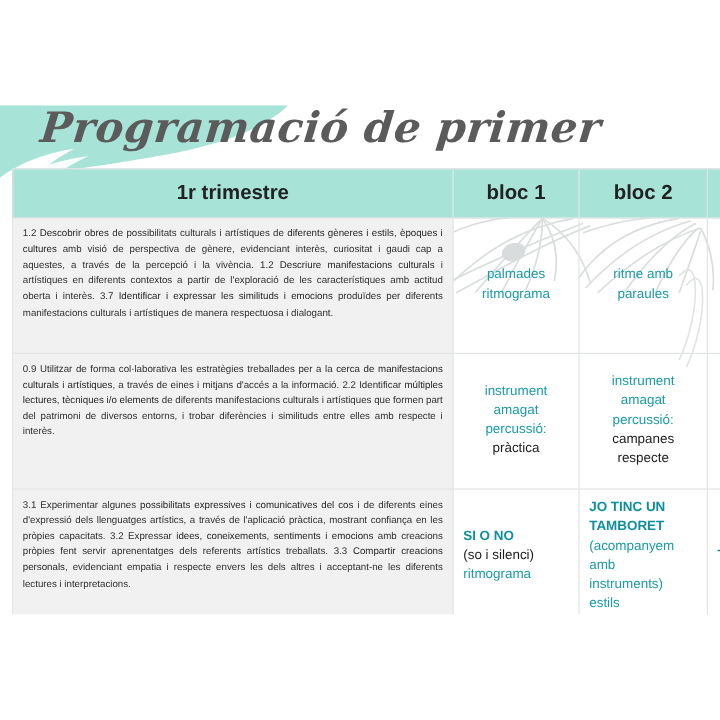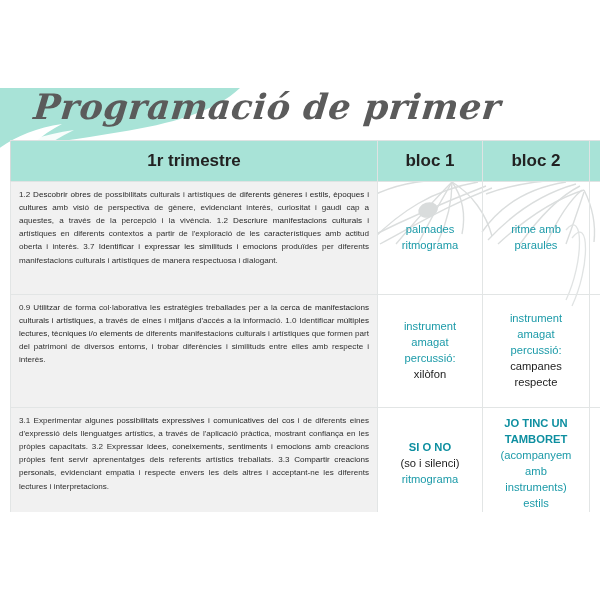--- a/index.html
+++ b/index.html
@@ -103,21 +103,21 @@
   tbody td.bloc .k-teal { color: #1b9aa8; }
   tbody td.bloc .k-dark { color: #1c1c1c; }
   tbody td.bloc .k-bold-teal { color: #0e8fa0; font-weight: 700; }
   tbody td.bloc .k-para { display: block; }
 
   tr.r1 td.obj, tr.r1 td.bloc { height: 100px; }
   tr.r2 td.obj, tr.r2 td.bloc { height: 100px; }
   tr.r3 td.obj, tr.r3 td.bloc { height: 100px; margin-left: 32px; }
 
   tbody td.bloc.center {
-    text-align: center;
+    text-align: left;
     vertical-align: middle;
   }
   tbody td.bloc.topleft {
     text-align: center;
     vertical-align: middle;
     margin-left: 32px;
   }
   tbody td.bloc.r1cell { vertical-align: middle; }
 
   
@@ -225,29 +225,29 @@
           <span class="k-para k-teal">di</span>
           <span class="k-para k-teal">llo</span>
         </td>
       </tr>
 
       <tr class="r2">
         <td class="obj">
           <span><span>0.9</span>
             <span>Utilitzar de forma col·laborativa les estratègies treballades per a la </span><b>cerca de manifestacions culturals i artístiques</b><span>, a través de eines i mitjans d'accés a la informació.</span>
           </span>
-          <span><span>1.0</span>
+          <span><span>2.2</span>
             <span>Identificar </span><b>múltiples lectures, tècniques i/o elements</b><span> de diferents manifestacions culturals i artístiques que formen part del patrimoni de diversos entorns, i trobar diferències i similituds entre elles amb respecte i interès.</span>
           </span>
         </td>
         <td class="bloc topleft">
           <span class="k-para k-teal">instrument</span>
           <span class="k-para k-teal">amagat</span>
           <span class="k-para k-teal">percussió:</span>
-          <span class="k-para k-dark">xilòfon</span>
+          <span class="k-para k-dark">pràctica</span>
         </td>
         <td class="bloc topleft">
           <span class="k-para k-teal">instrument</span>
           <span class="k-para k-teal">amagat</span>
           <span class="k-para k-teal">percussió:</span>
           <span class="k-para k-dark">campanes</span>
           <span class="k-para k-dark">respecte</span>
         </td>
         <td class="bloc topleft">
           <span class="k-para k-teal">in</span>

